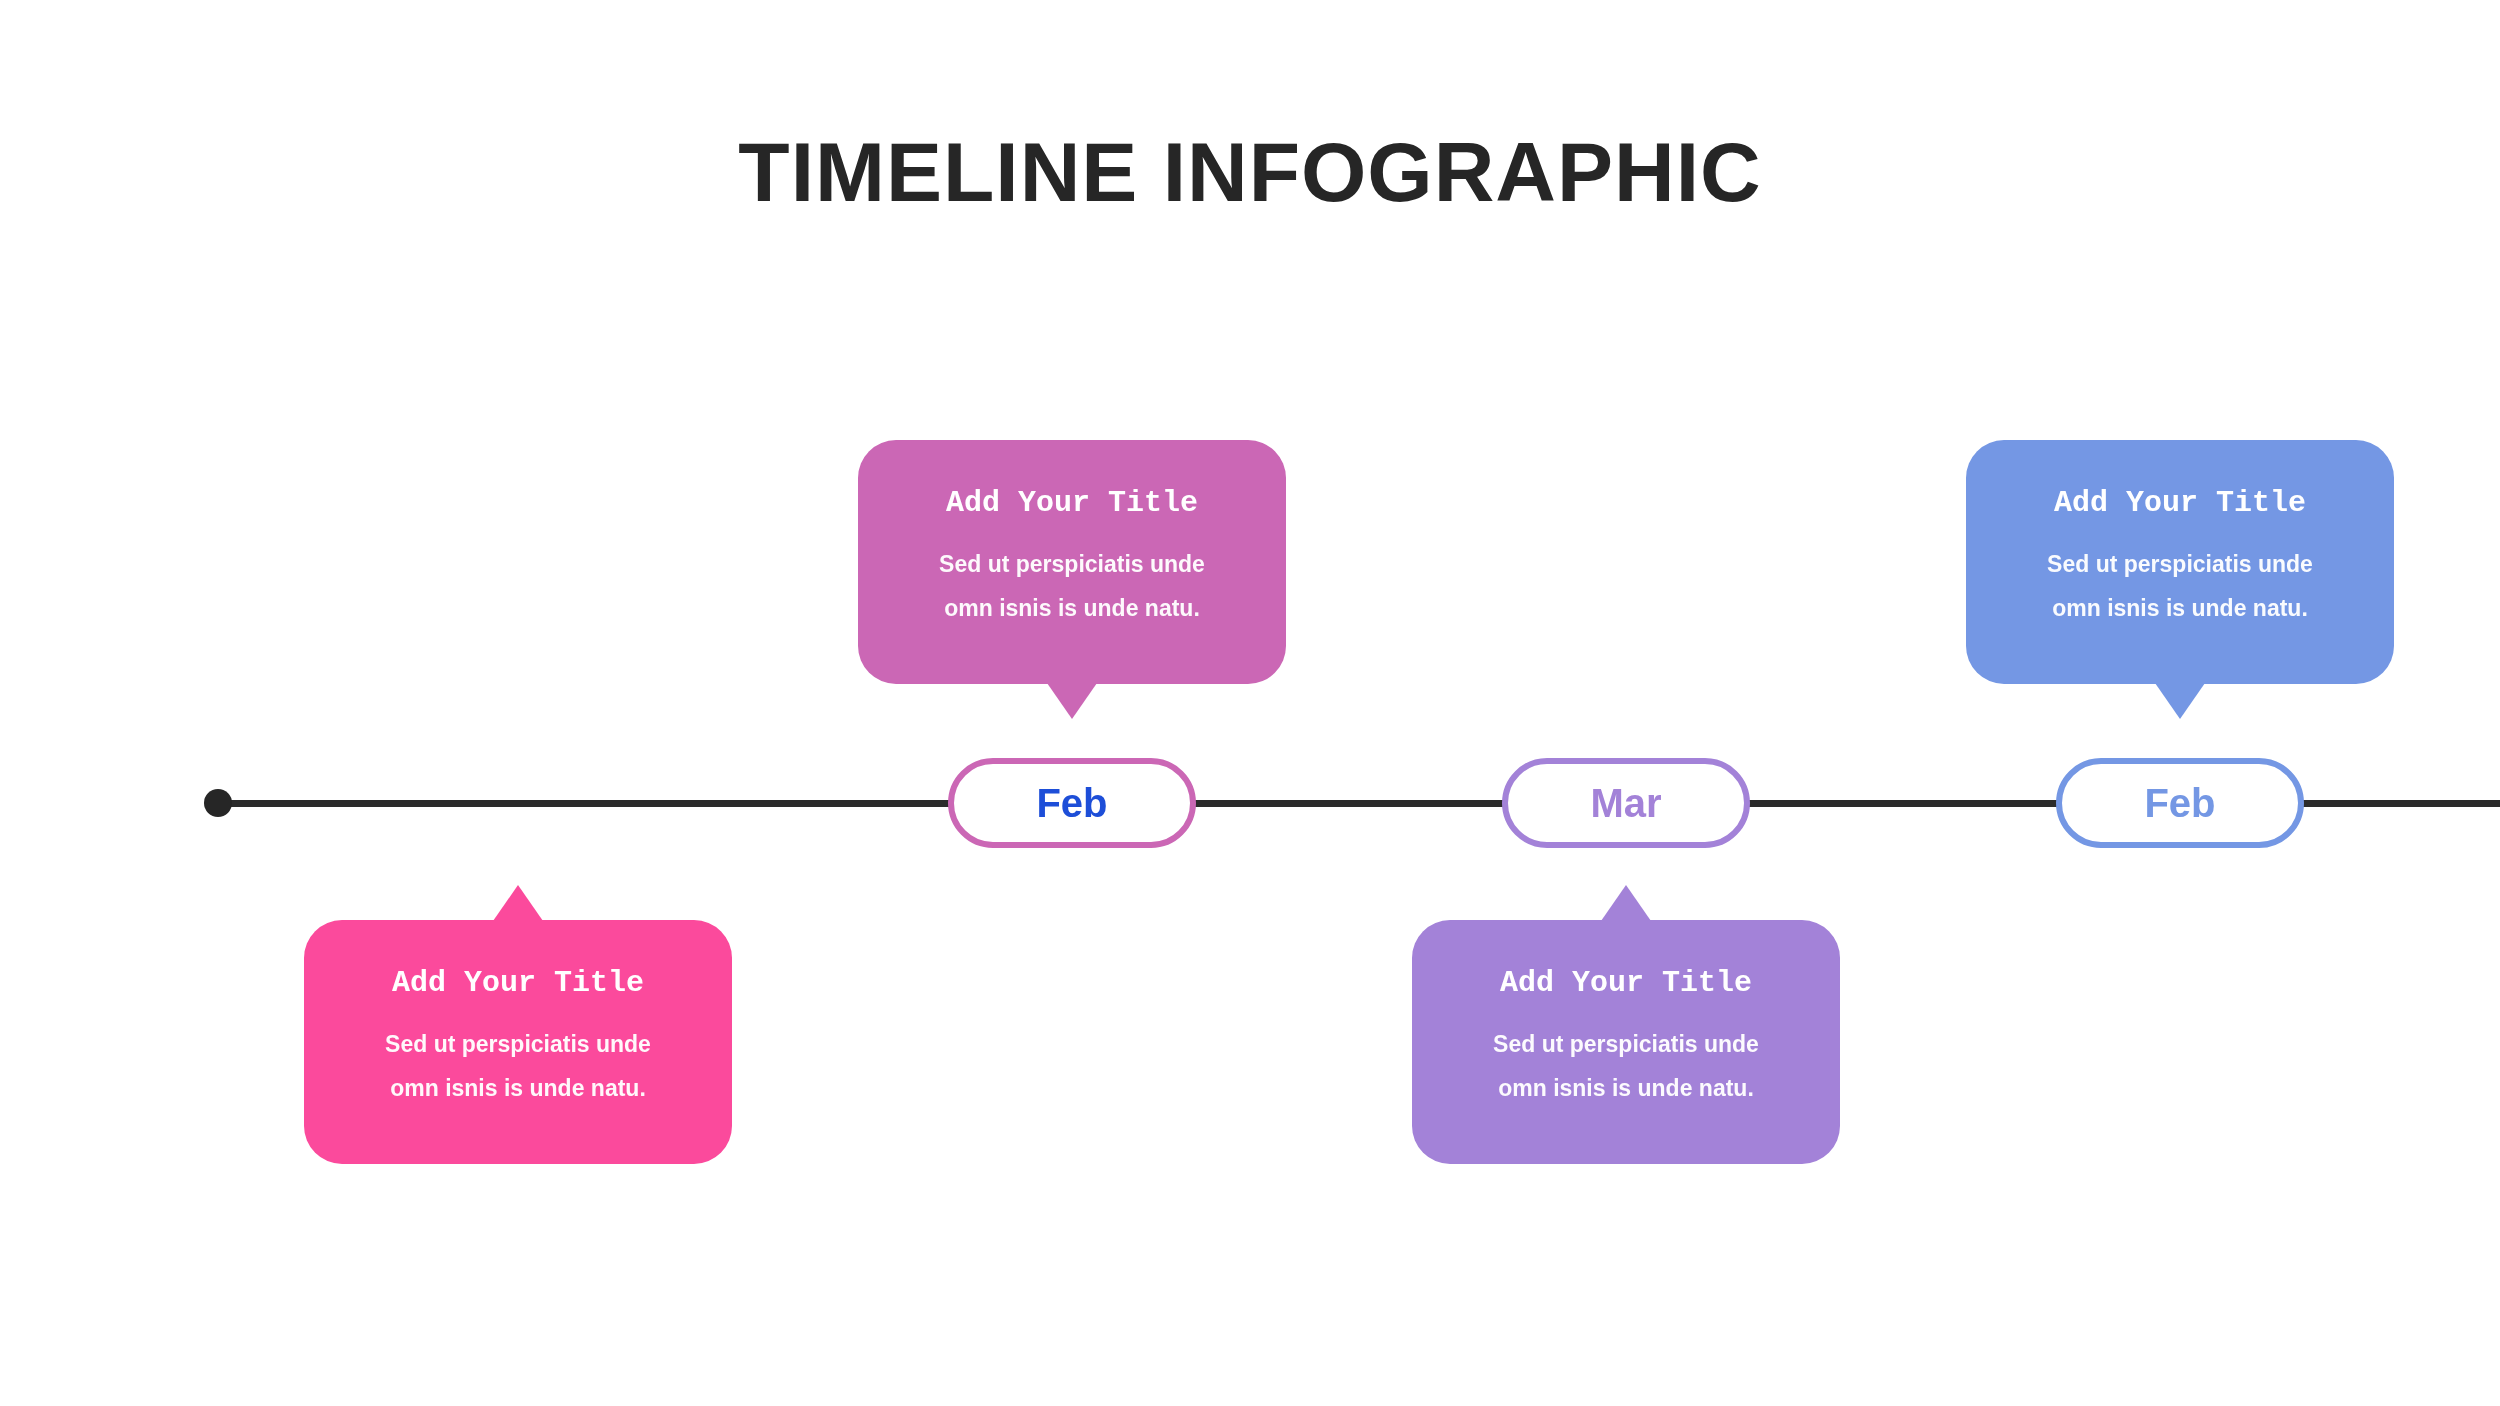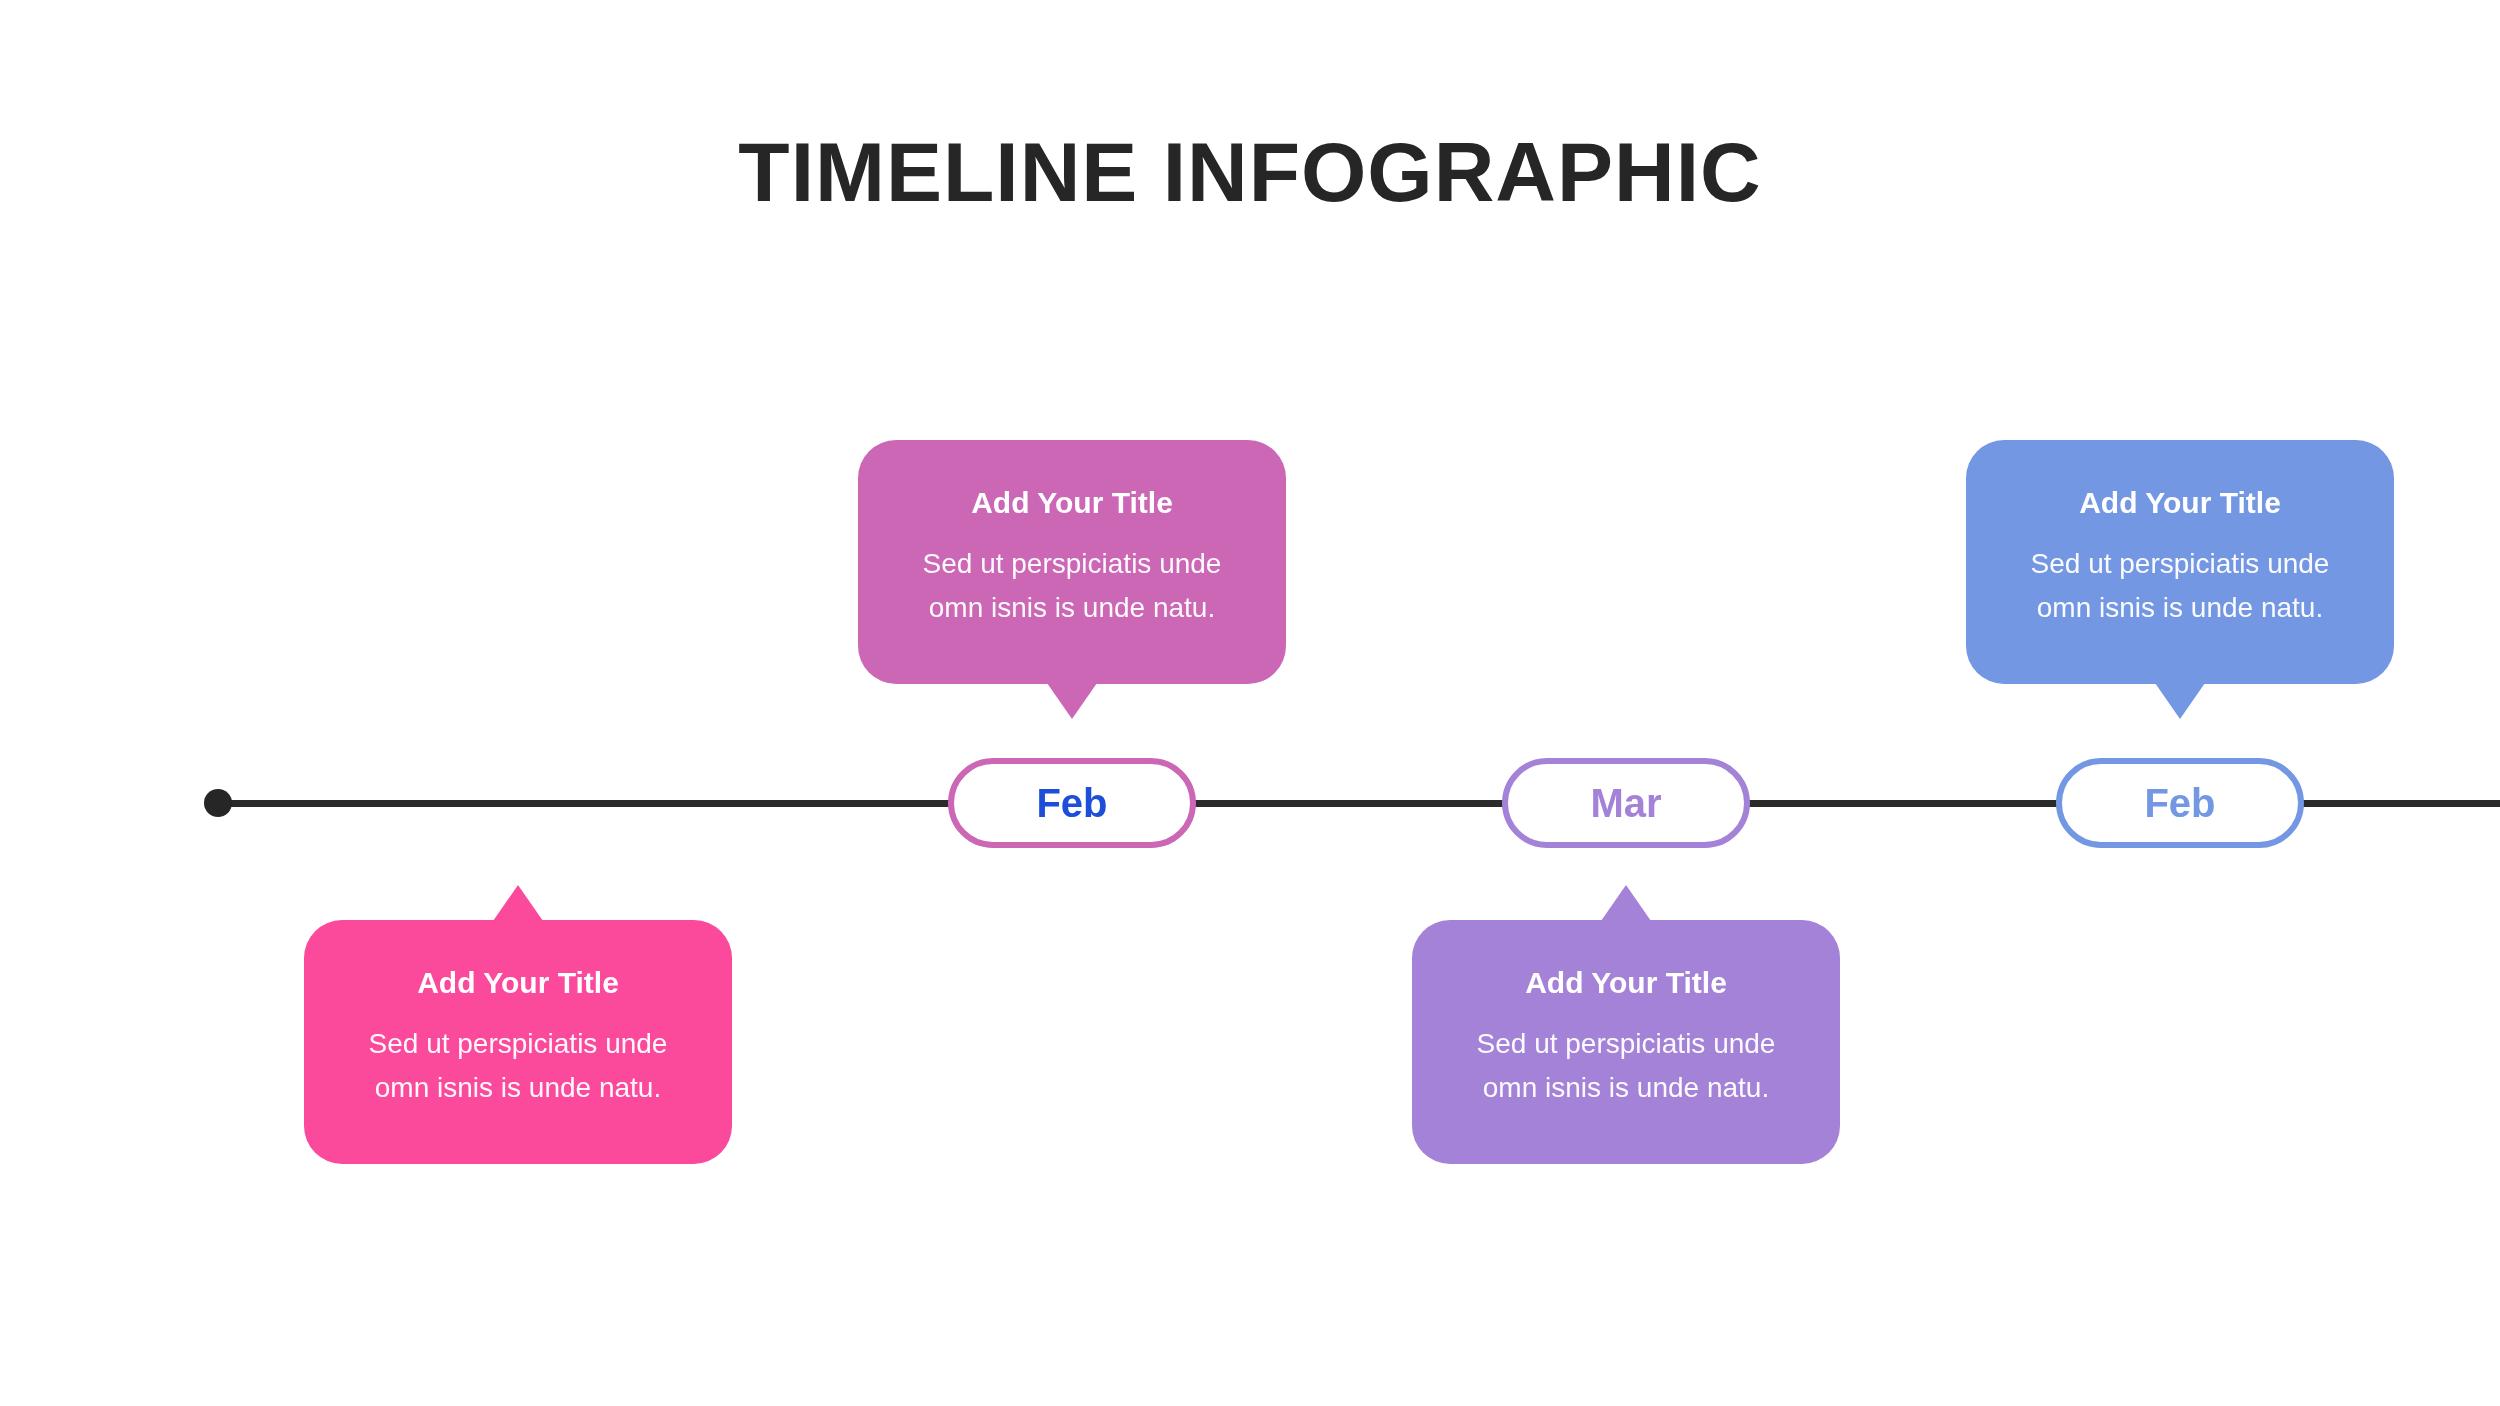--- a/index.html
+++ b/index.html
@@ -88,24 +88,25 @@
   .card-jan { left: 304px;  top: 920px; background: #fb4a9c; }
   .card-feb { left: 858px;  top: 440px; background: #cb67b5; }
   .card-mar { left: 1412px; top: 920px; background: #a382d8; }
   .card-apr { left: 1966px; top: 440px; background: #7497e4; }
 
   .card-title {
     font-size: 30px;
     font-weight: 700;
     line-height: 38px;
     margin-bottom: 20px;
+    font-family: Liberation Mono, monospace;
   }
   .card-body-line {
-    font-size: 28px;
-    font-weight: 400;
+    font-size: 23px;
+    font-weight: 700;
     line-height: 44px;
     color: rgba(255,255,255,0.96);
   }
 
   
   .tail {
     position: absolute;
     left: 50%;
     transform: translateX(-50%);
     width: 0;

